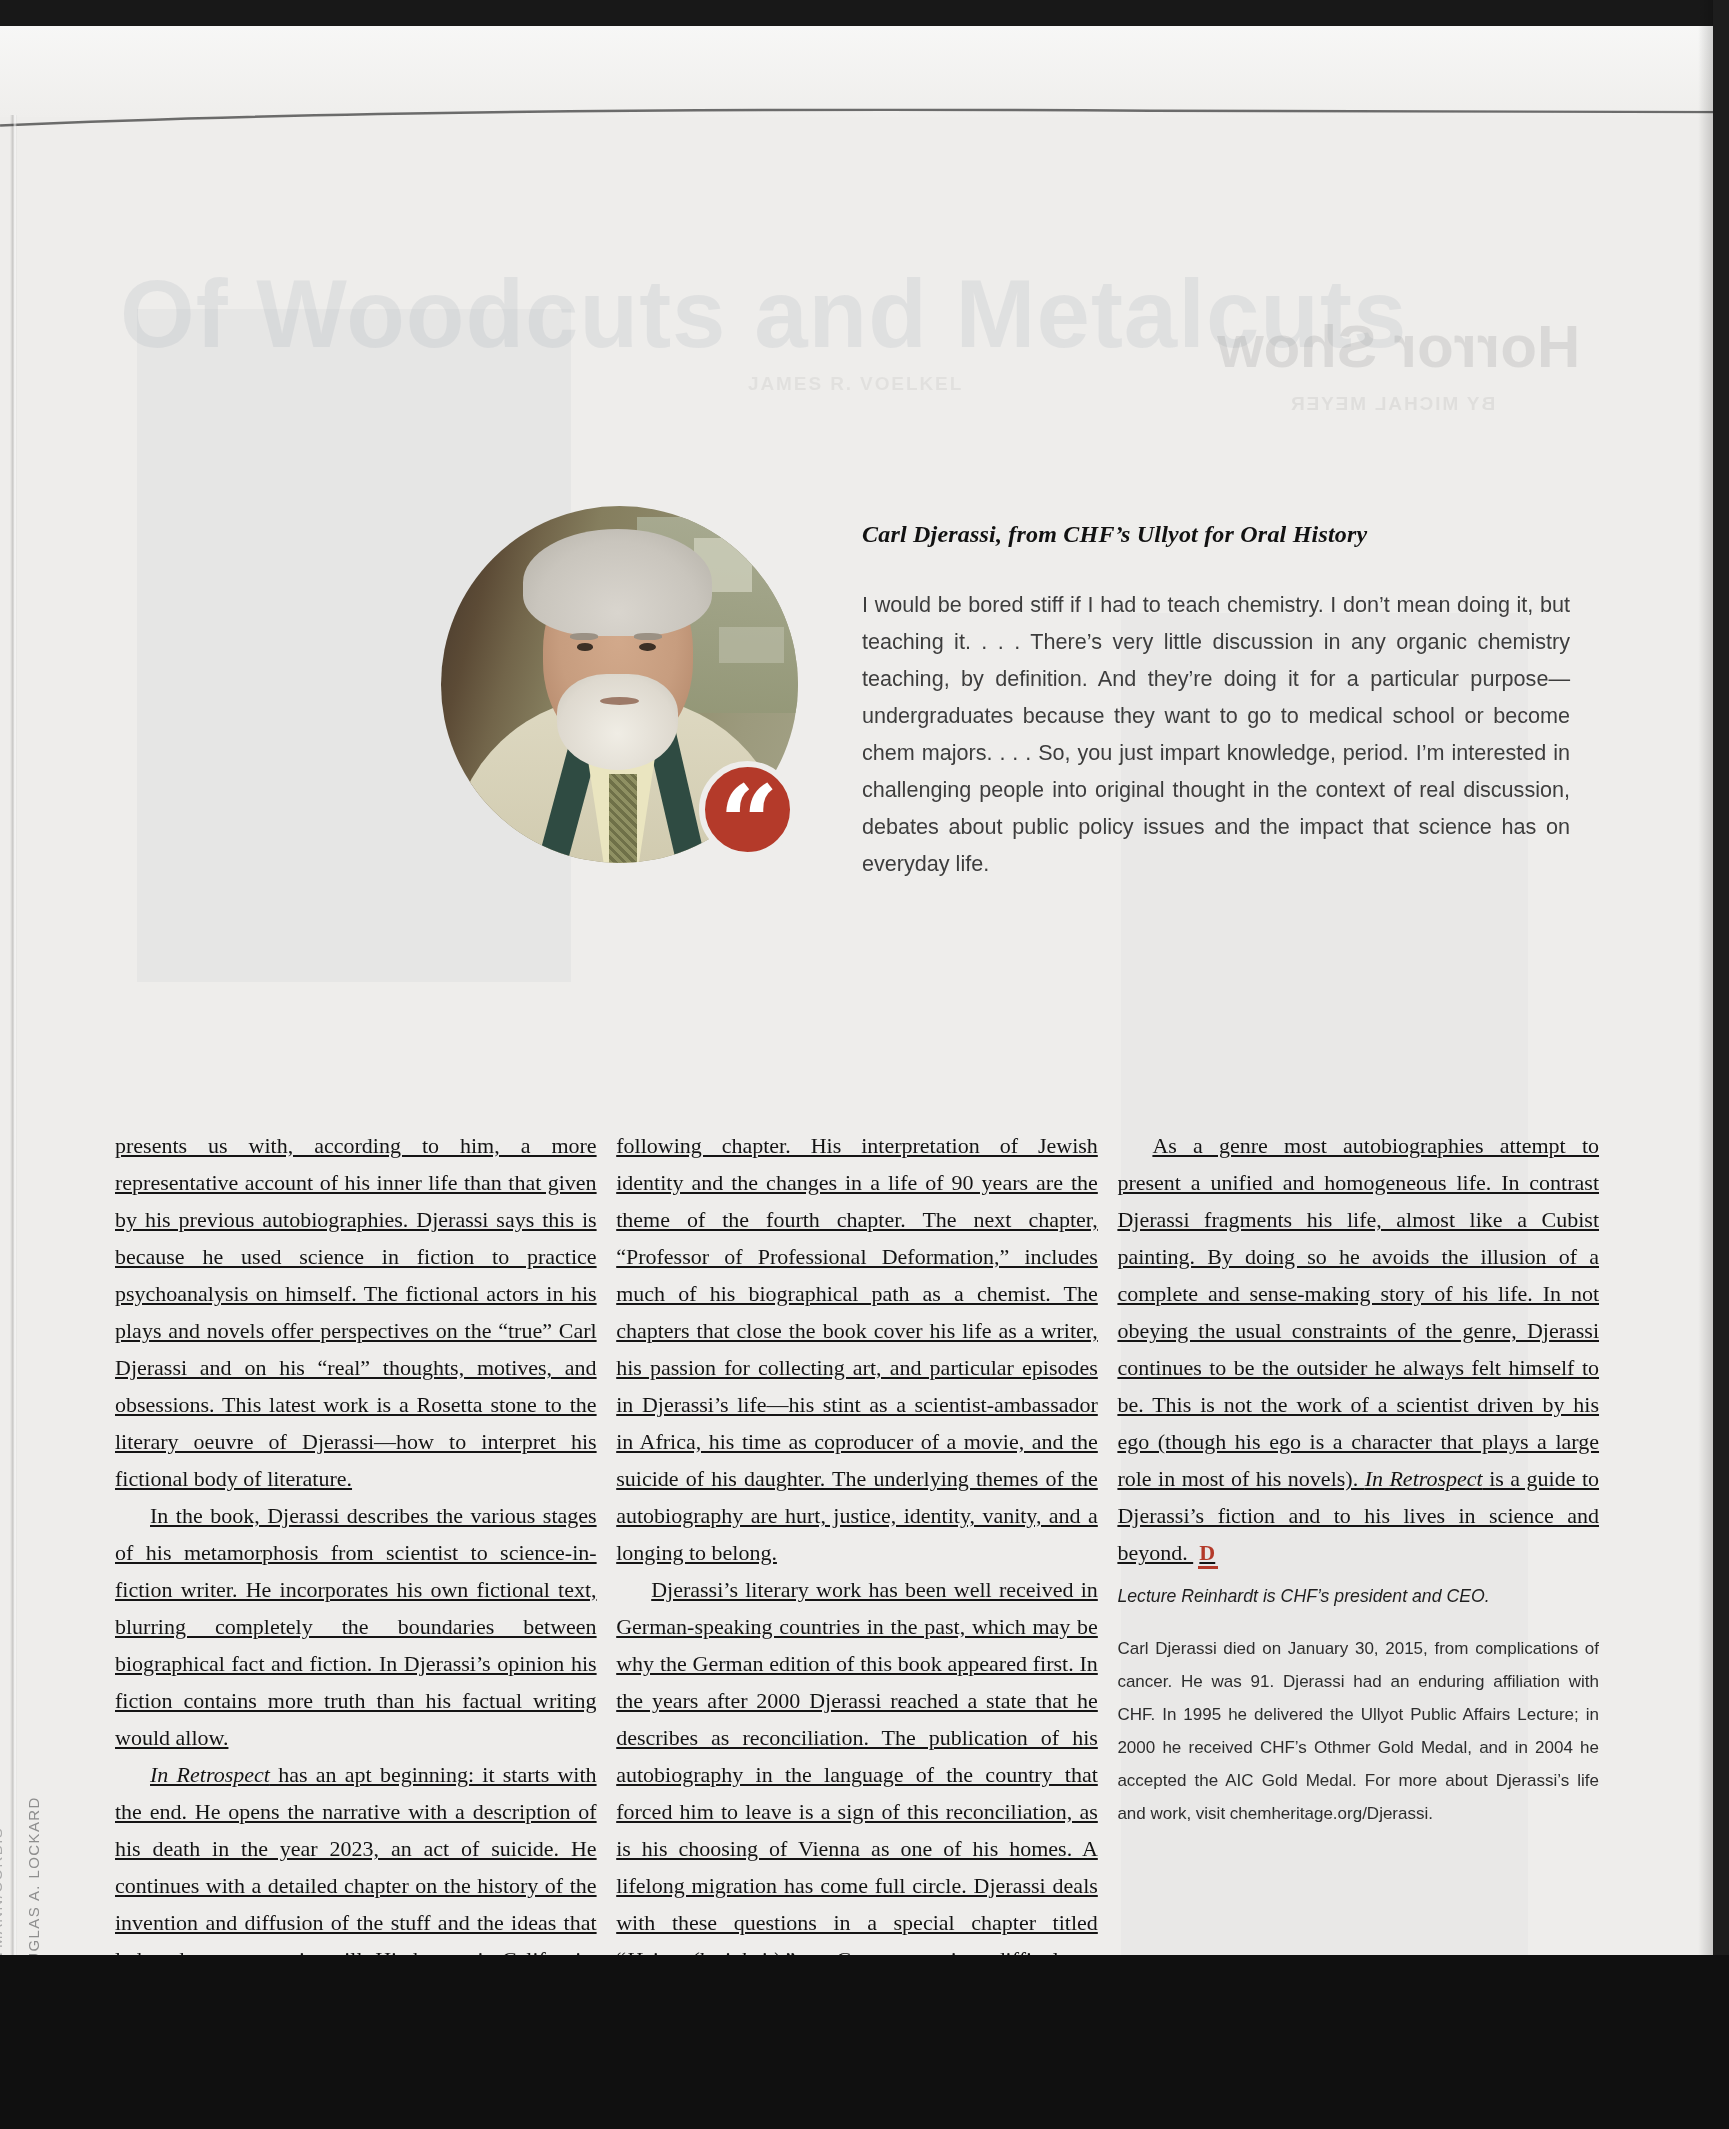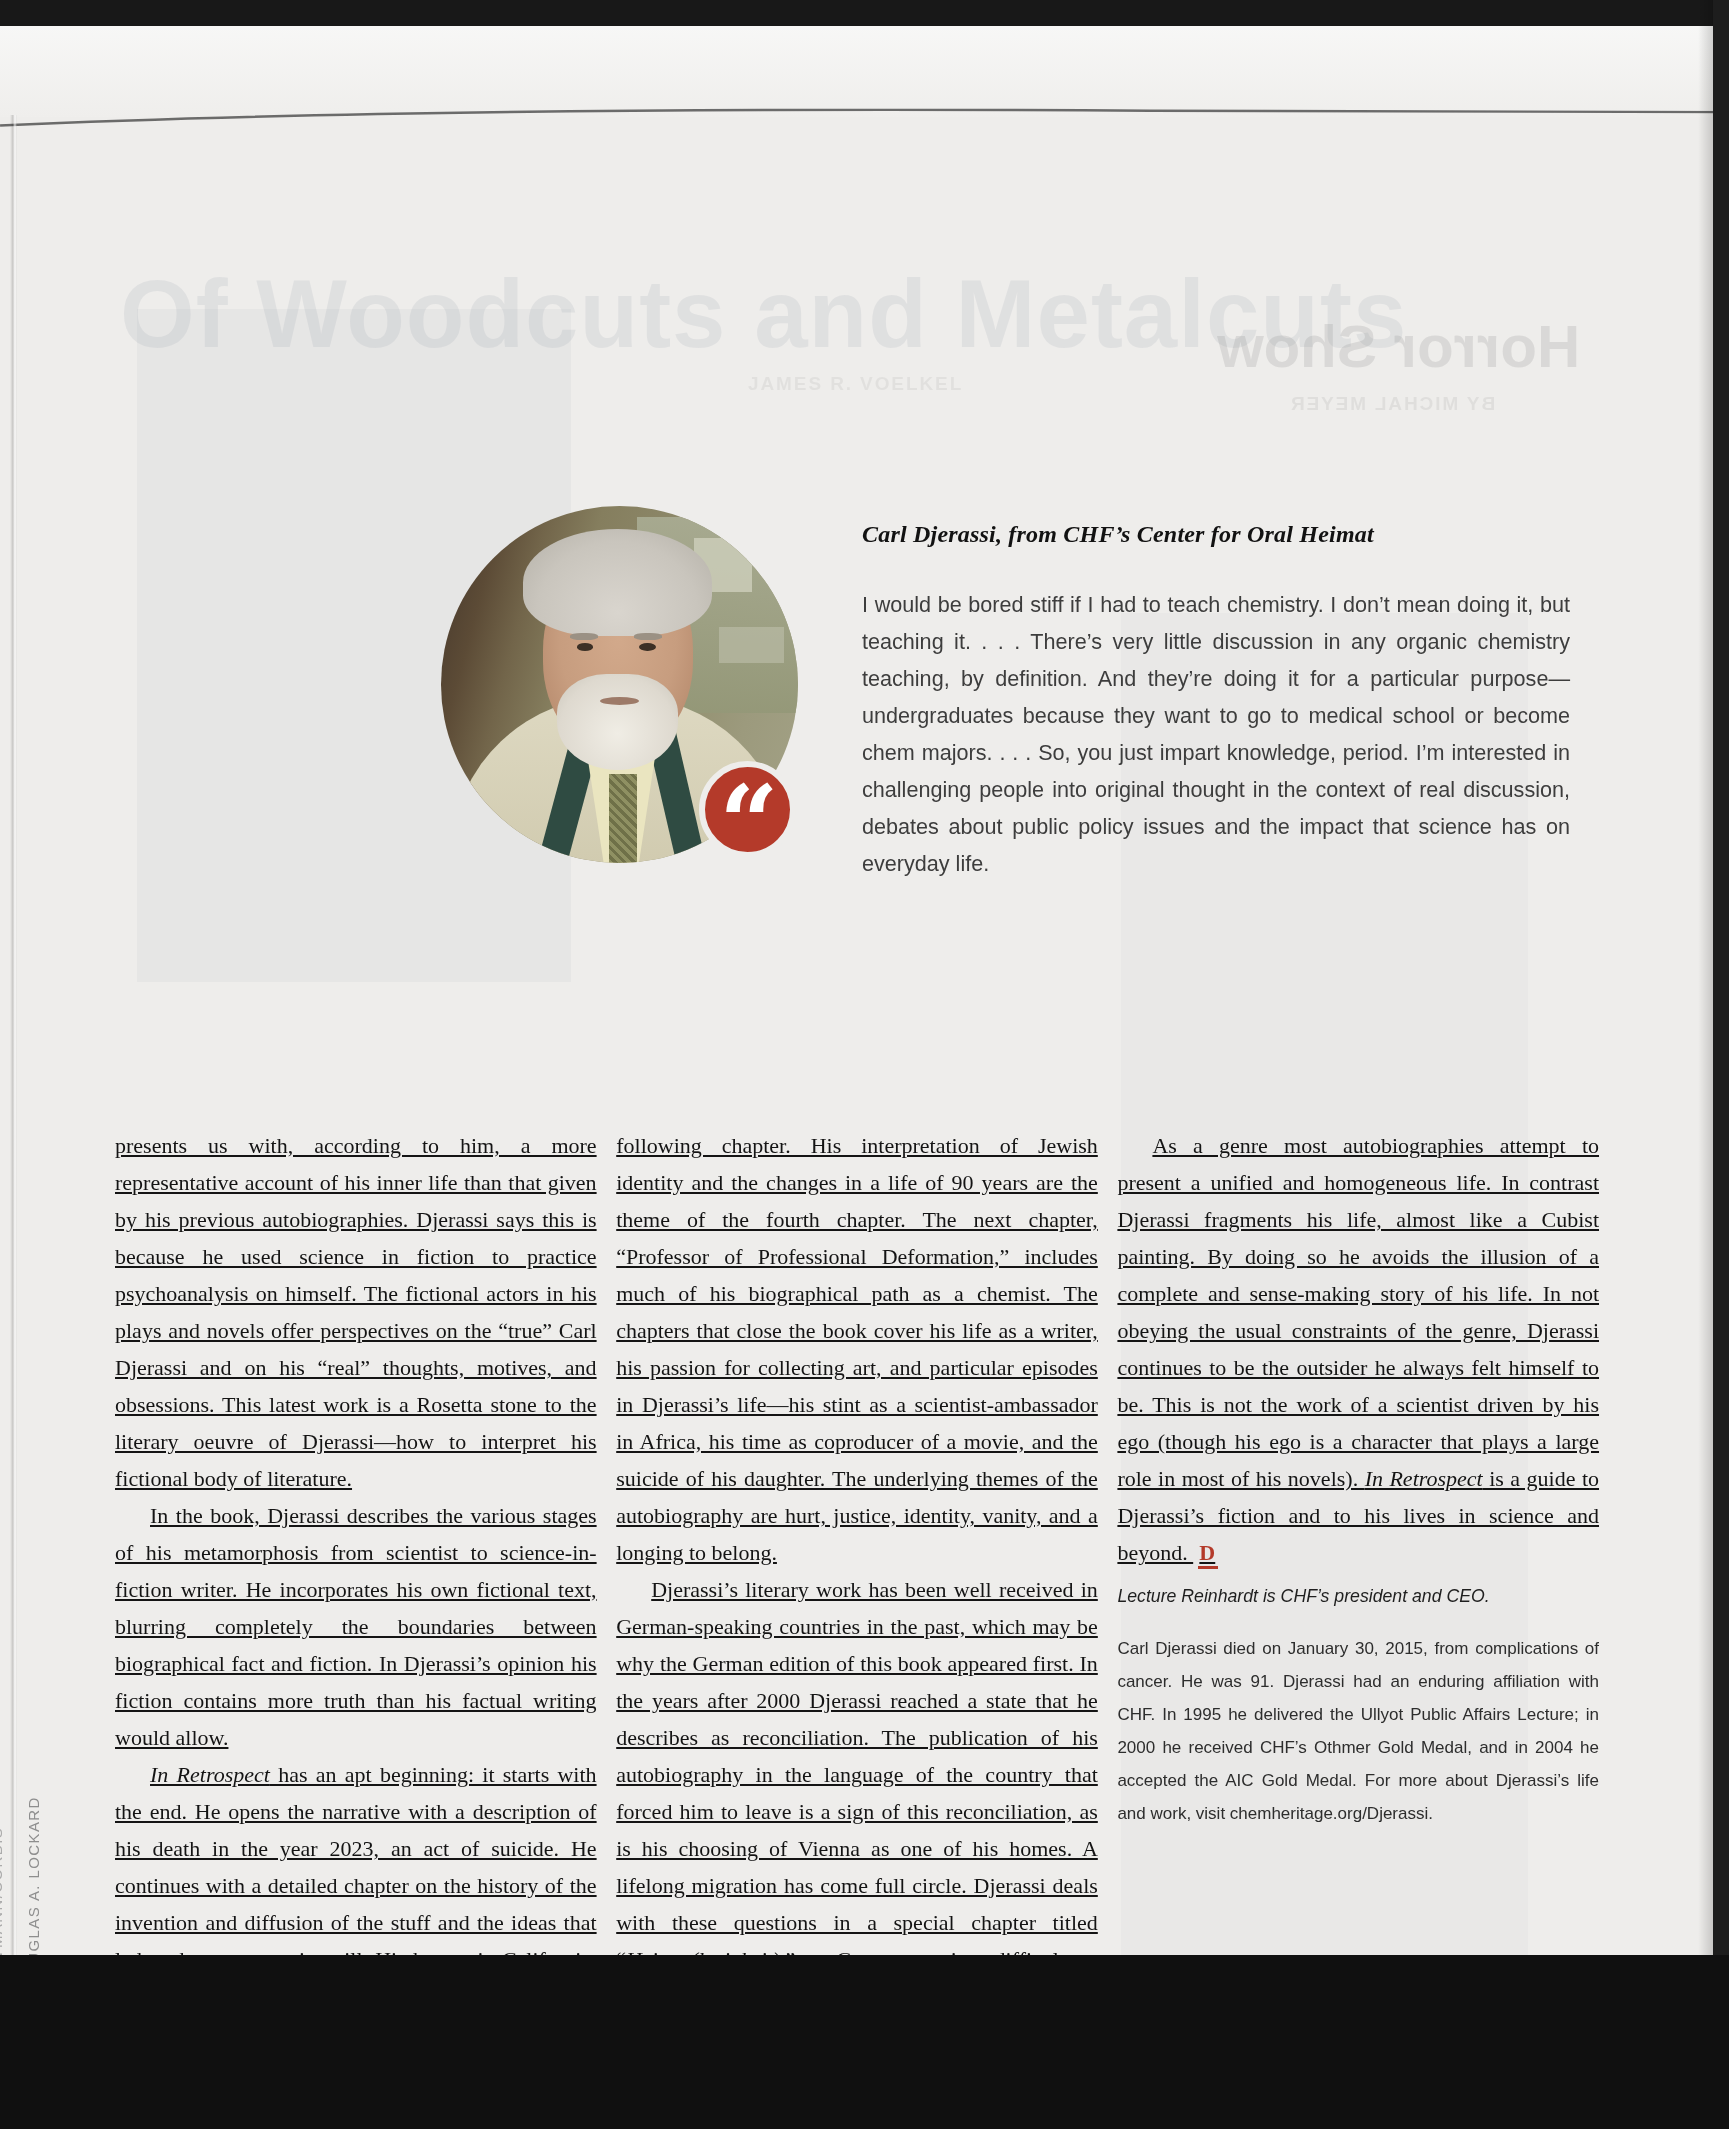--- a/index.html
+++ b/index.html
@@ -124,21 +124,21 @@
     <div class="eye l"></div>
     <div class="eye r"></div>
     <div class="beard"></div>
     <div class="mouth"></div>
   </div>
 
   <div class="quote-badge">
     <span class="q">“</span>
   </div>
 
-  <div class="pq-attrib">Carl Djerassi, from CHF’s Center for Oral Heimat</div>
+  <div class="pq-attrib">Carl Djerassi, from CHF’s Ullyot for Oral History</div>
   <div class="pq-text">I would be bored stiff if I had to teach chemistry. I don’t mean doing it, but teaching it. . . . There’s very little discussion in any organic chemistry teaching, by definition. And they’re doing it for a particular purpose—undergraduates because they want to go to medical school or become chem majors. . . . So, you just impart knowledge, period. I’m interested in challenging people into original thought in the context of real discussion, debates about public policy issues and the impact that science has on everyday life.</div>
 
   <div class="columns">
     <div class="col">
         <p class="para serif"><span>presents us with, according to him, a more representative account of his inner life than that given by his previous autobiographies. Djerassi says this is because he used science in fiction to practice psychoanalysis on himself. The fictional actors in his plays and novels offer perspectives on the “true” Carl Djerassi and on his “real” thoughts, motives, and obsessions. This latest work is a Rosetta stone to the literary oeuvre of Djerassi—how to interpret his fictional body of literature.</span></p>
         <p class="para serif indent"><span>In the book, Djerassi describes the various stages of his metamorphosis from scientist to science-in-fiction writer. He incorporates his own fictional text, blurring completely the boundaries between biographical fact and fiction. In Djerassi’s opinion his fiction contains more truth than his factual writing would allow.</span></p>
         <p class="para serif indent cont"><span class="seg-i">In Retrospect</span><span> has an apt beginning: it starts with the end. He opens the narrative with a description of his death in the year 2023, an act of suicide. He continues with a detailed chapter on the history of the invention and diffusion of the stuff and the ideas that led to the contraceptive pill. His homes in California, London, and Vienna are the foci of the</span></p>
       </div>
     <div class="col">
         <p class="para serif"><span>following chapter. His interpretation of Jewish identity and the changes in a life of 90 years are the theme of the fourth chapter. The next chapter, “Professor of Professional Deformation,” includes much of his biographical path as a chemist. The chapters that close the book cover his life as a writer, his passion for collecting art, and particular episodes in Djerassi’s life—his stint as a scientist-ambassador in Africa, his time as coproducer of a movie, and the suicide of his daughter. The underlying themes of the autobiography are hurt, justice, identity, vanity, and a longing to belong.</span></p>

